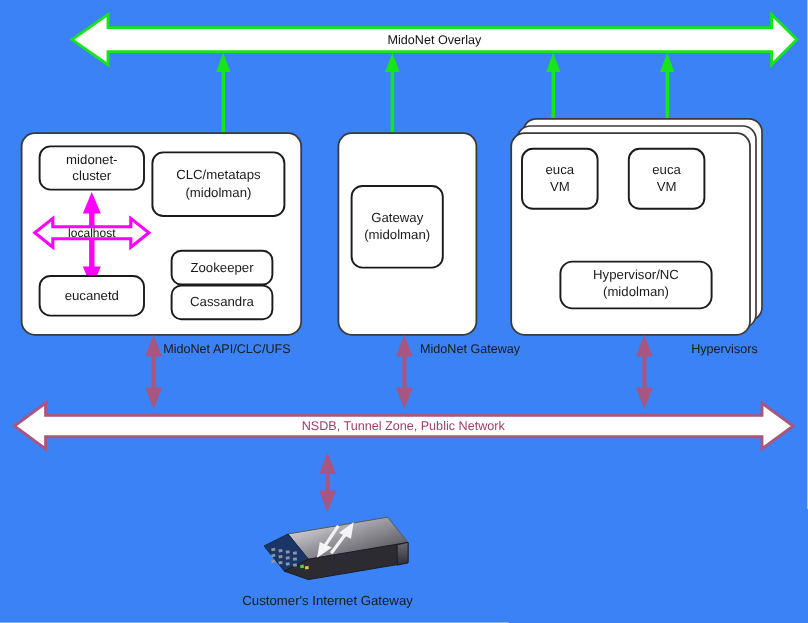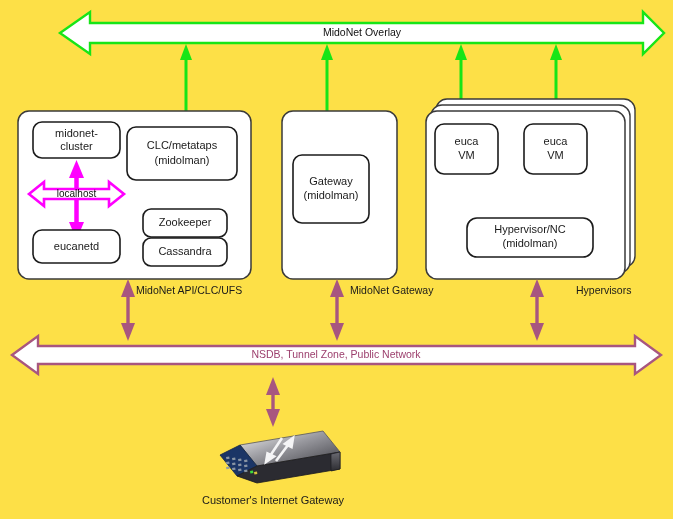--- a/index.html
+++ b/index.html
@@ -7,21 +7,21 @@
     padding: 0;
     background: #ffffff;
   }
   body {
     font-family: "Liberation Sans", sans-serif;
   }
   #canvas {
     position: relative;
     width: 673px;
     height: 519px;
-    background: #fde047;
+    background: #3b82f6;
     overflow: hidden;
   }
   svg#diagram {
     position: absolute;
     left: 0;
     top: 0;
     width: 673px;
     height: 519px;
     display: block;
   }

